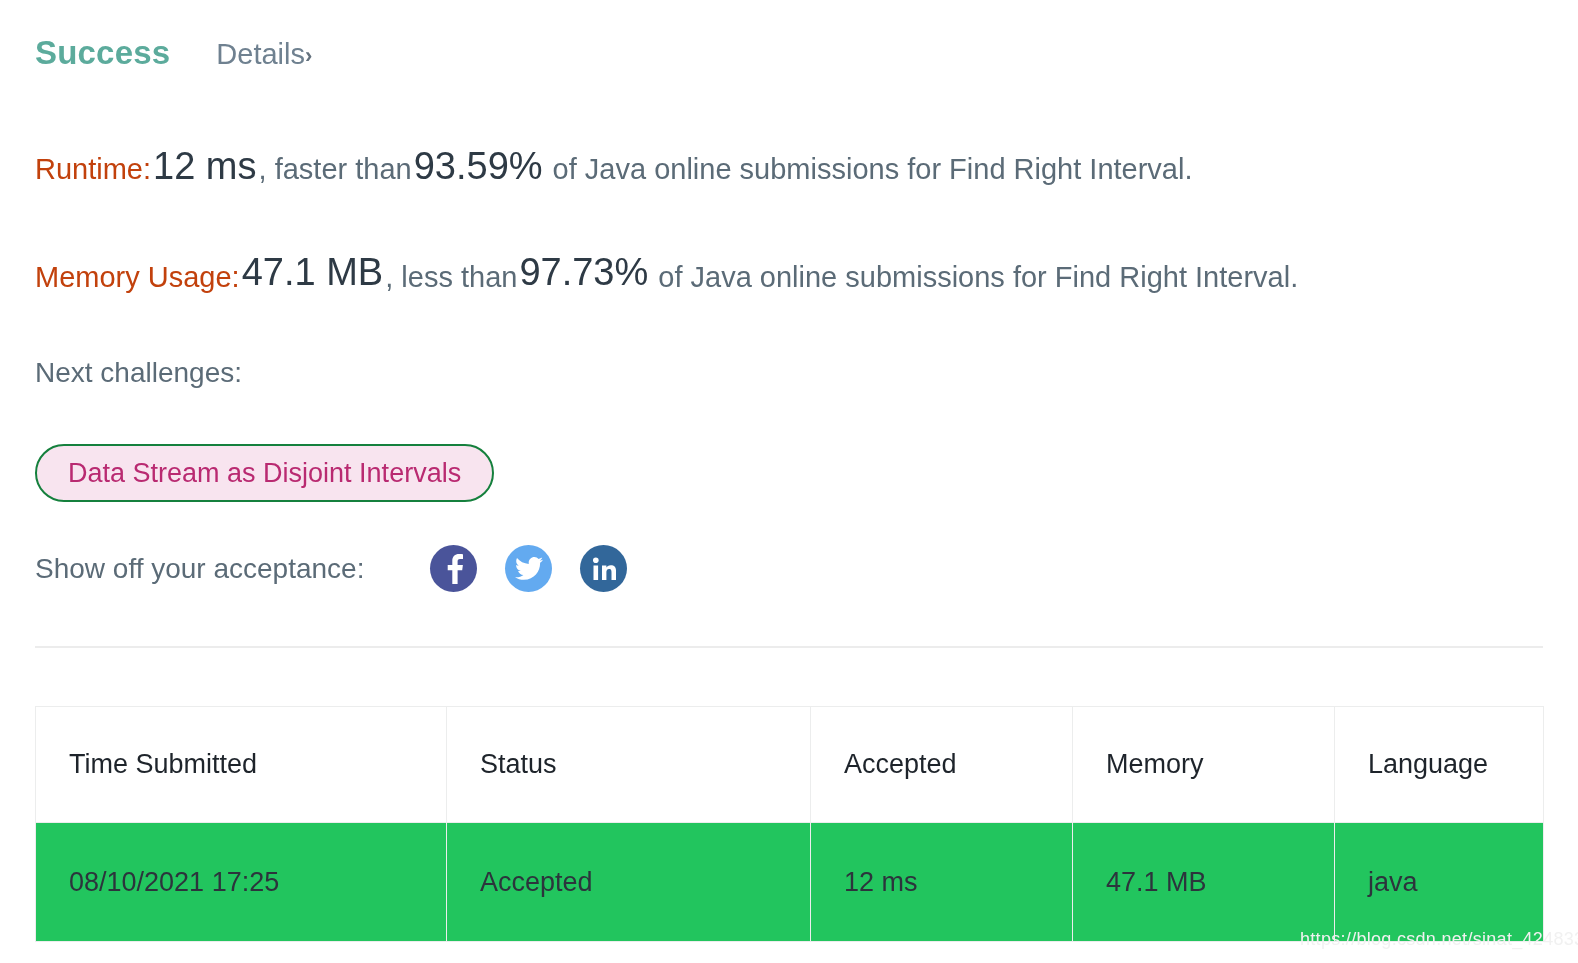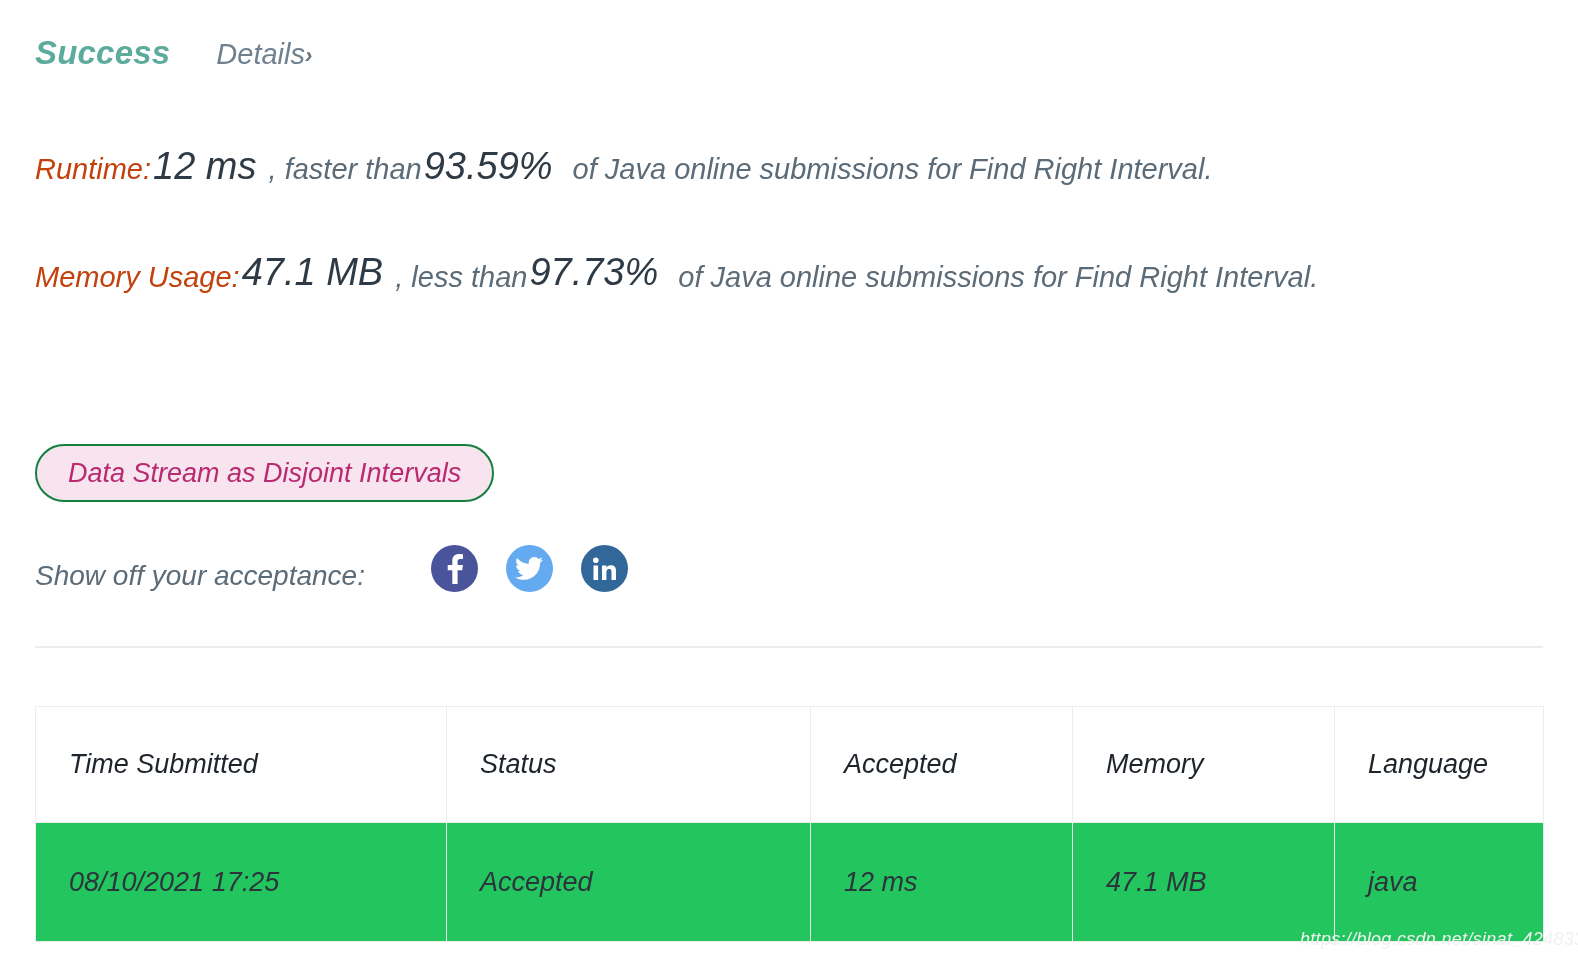--- a/index.html
+++ b/index.html
@@ -15,21 +15,20 @@
     color: #333a41;
     position: relative;
     overflow: hidden;
   }
 
   .page {
     position: absolute;
     left: 0; top: 0;
     width: 1578px;
     height: 963px;
-    font-style: italic;
   }
 
   
   .header-row {
     position: absolute;
     left: 35px;
     top: 34px;
     display: flex;
     align-items: baseline;
     gap: 46px;
@@ -71,21 +70,21 @@
   }
   .stat-line.runtime { top: 145px; }
   .stat-line.memory  { top: 251px; align-items: flex-end; }
   .stat-label { color: #c2410c; }
   .stat-big {
     font-size: 38px;
     color: #2e3a45;
     font-weight: 400;
     padding: 0 2px;
   }
-  .stat-mid { color: #5b6b77; margin-left: 10px; }
+  .stat-mid { color: #5b6b77; }
 
   
   .next-challenges-label {
     position: absolute;
     left: 35px;
     top: 357px;
     font-size: 28px;
     color: #5b6b77;
   }
   .challenge-badge {
@@ -103,21 +102,21 @@
     font-size: 27px;
     cursor: pointer;
   }
 
   
   .share-row {
     position: absolute;
     left: 35px;
     top: 545px;
     display: flex;
-    align-items: flex-end;
+    align-items: center;
   }
   .share-label {
     font-size: 28px;
     color: #5b6b77;
     margin-right: 66px;
   }
   .social-icons { display: flex; align-items: center; gap: 28px; }
   .social-icon {
     width: 47px;
     height: 47px;
@@ -212,20 +211,21 @@
   </div>
 
   <div class="stat-line memory">
     <span class="stat-label">Memory Usage:</span>
     <span class="stat-big">47.1 MB</span>
     <span class="stat-mid">, less than</span>
     <span class="stat-big">97.73%</span>
     <span class="stat-mid" style="padding-left:8px;">of Java online submissions for Find Right Interval.</span>
   </div>
 
+  <div class="next-challenges-label">Next challenges:</div>
   <div class="challenge-badge">Data Stream as Disjoint Intervals</div>
 
   <div class="share-row">
     <span class="share-label">Show off your acceptance:</span>
     <span class="social-icons">
       <span class="social-icon fb">
         <svg width="22" height="30" viewBox="0 0 22 30" aria-hidden="true">
           <path fill="#ffffff" d="M14.6 30V16.3h4.6l0.7-5.3h-5.3V7.6c0-1.5 0.4-2.6 2.6-2.6h2.8V0.2C19.5 0.1 17.9 0 16 0c-4 0-6.7 2.4-6.7 6.9V11H4.7v5.3h4.6V30H14.6z"></path>
         </svg>
       </span>

